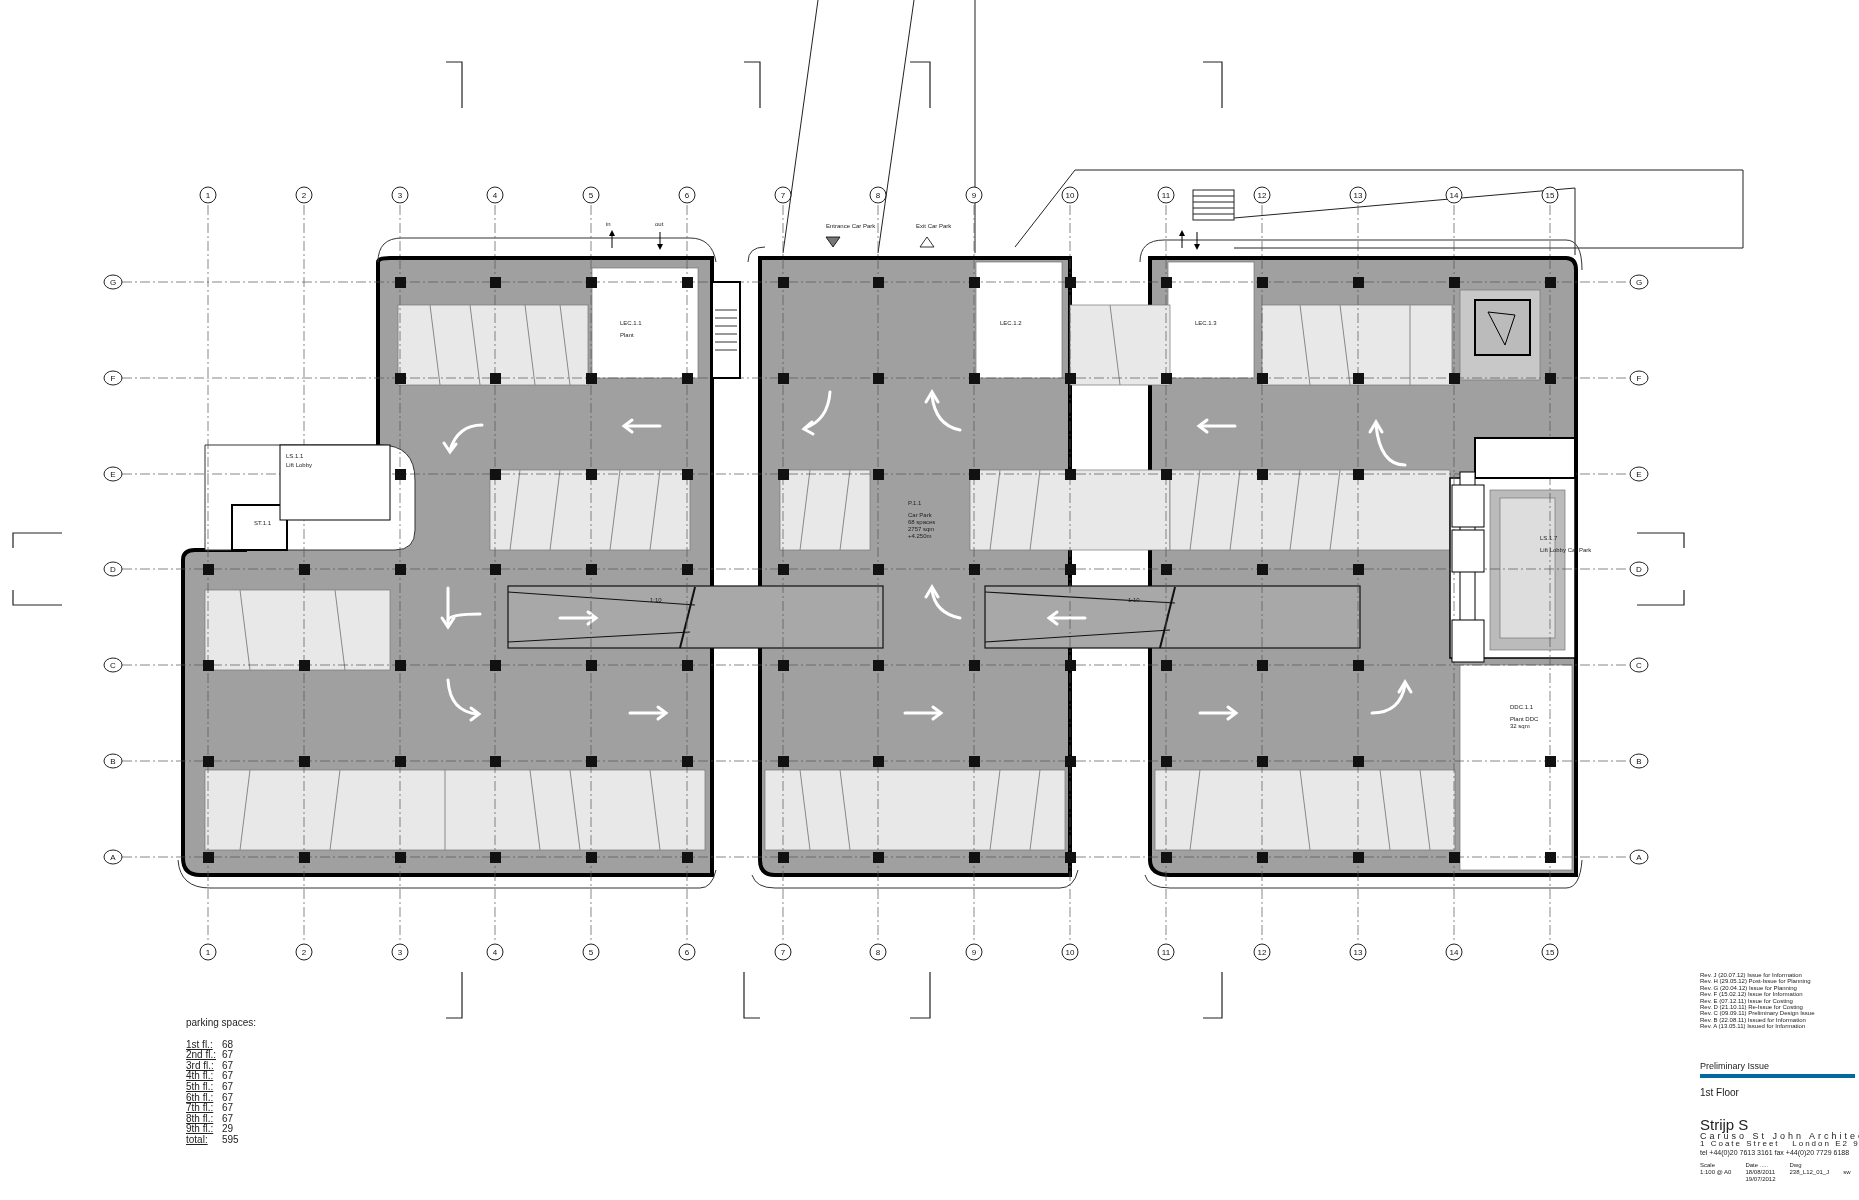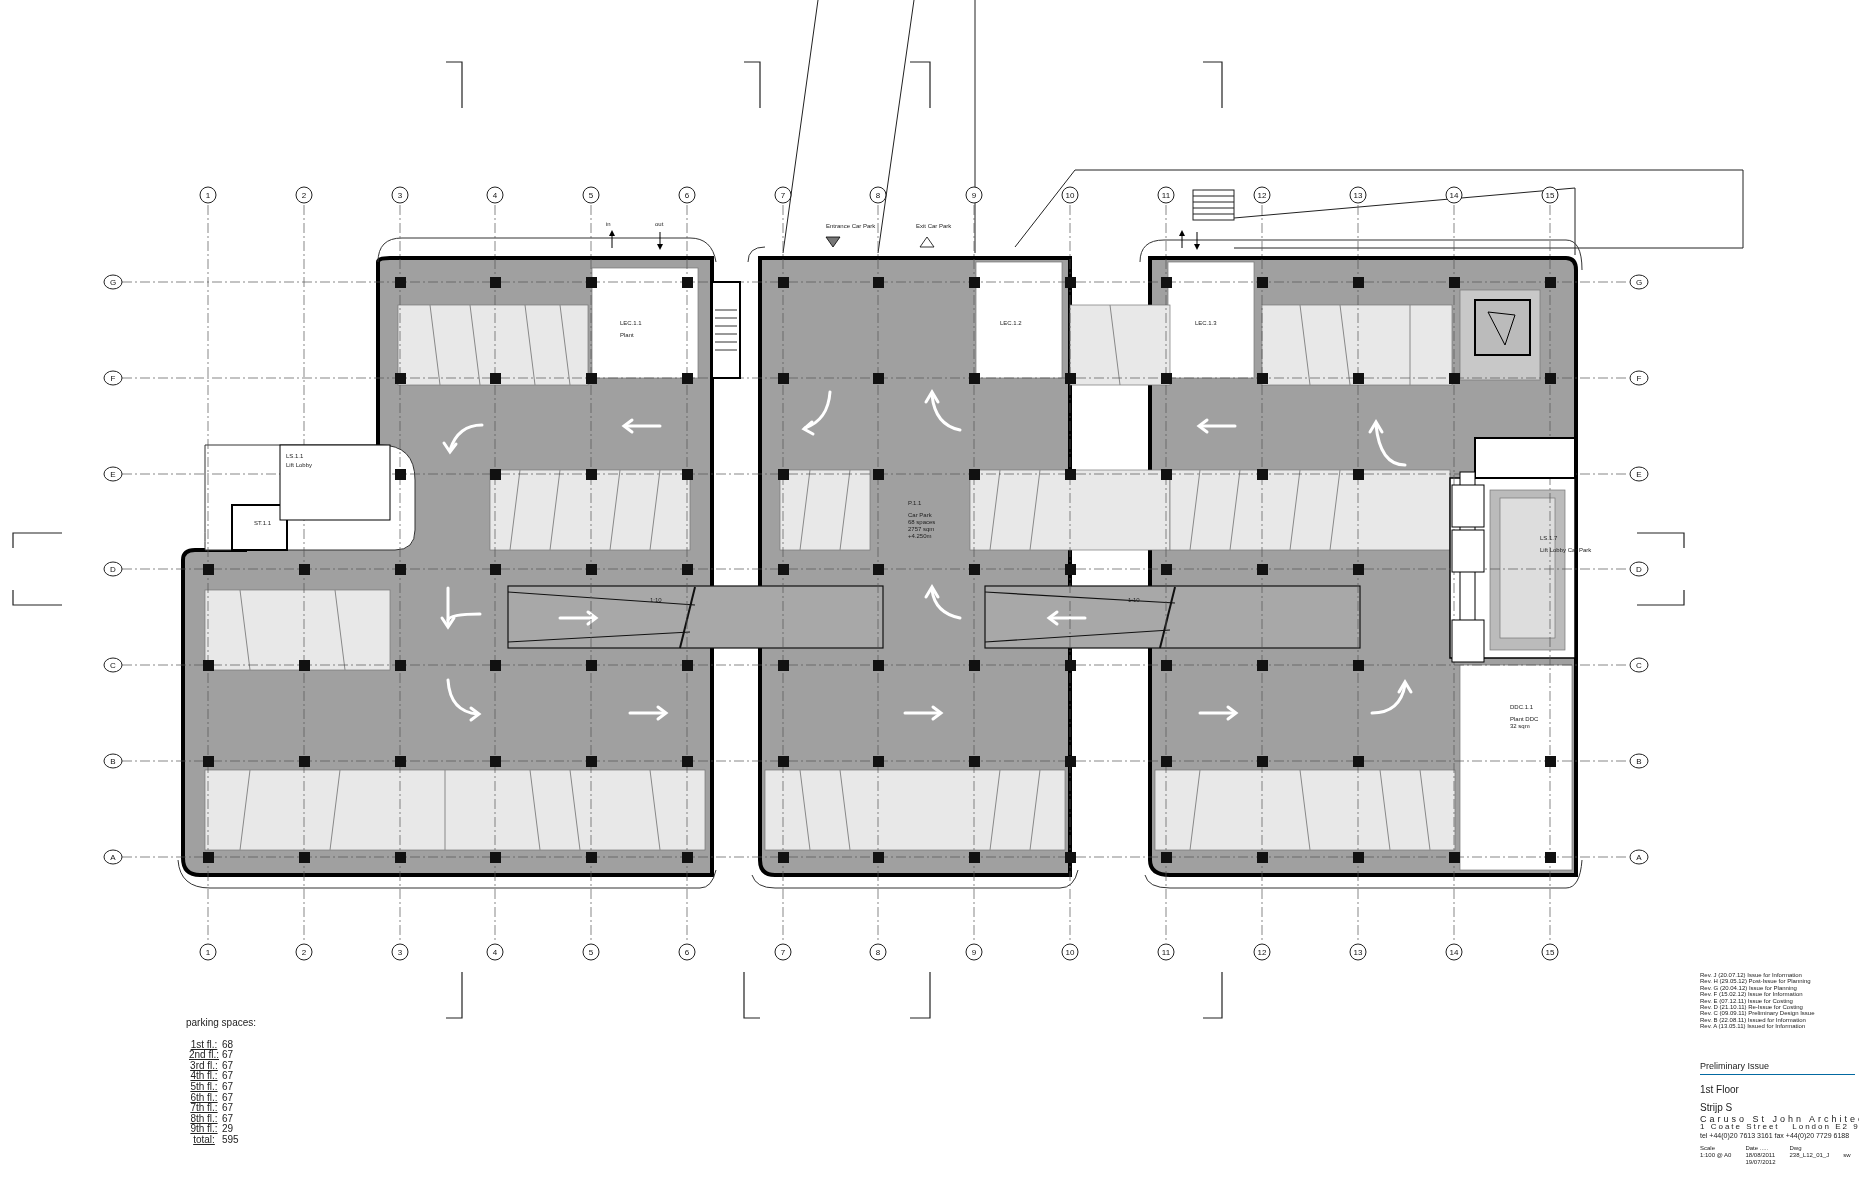--- a/index.html
+++ b/index.html
@@ -1,27 +1,27 @@
 <!DOCTYPE html>
 <html><head>
 <meta charset="utf-8">
 <style>
   html,body{margin:0;padding:0;background:#fff;}
   body{width:1859px;height:1200px;position:relative;overflow:hidden;font-family:"Liberation Sans",sans-serif;color:#111;}
   #plan{position:absolute;left:0;top:0;}
-  .notes{position:absolute;left:186px;top:1018px;font-size:10px;line-height:10.6px;color:#222;text-align:center;}
+  .notes{position:absolute;left:186px;top:1018px;font-size:10px;line-height:10.6px;color:#222;}
   .notes .title{margin-bottom:11px;}
   .notes .row{display:flex;}
   .notes .row span:first-child{width:36px;text-decoration:underline;}
   .notes .total{}
   .tblock{position:absolute;left:1700px;top:972px;width:159px;font-size:6px;line-height:6.4px;color:#222;}
   .tblock .rev{white-space:nowrap;}
-  .tblock .issue{font-size:9px;margin-top:33px;padding-bottom:5px;border-bottom:1px solid #0369a1;width:155px;}
+  .tblock .issue{font-size:9px;margin-top:33px;padding-bottom:5px;border-bottom:4px solid #0369a1;width:155px;}
   .tblock .floor{font-size:10px;margin-top:12px;}
-  .tblock .proj{font-size:10px;margin-top:12px;}
+  .tblock .proj{font-size:15px;margin-top:26px;}
   .tblock .arch{font-size:9px;letter-spacing:3px;margin-top:4px;white-space:nowrap;}
   .tblock .addr{font-size:8px;letter-spacing:2px;margin-top:2px;white-space:nowrap;}
   .tblock .tel{font-size:7px;margin-top:2px;white-space:nowrap;}
   .tblock .meta{display:flex;gap:14px;margin-top:6px;font-size:6px;line-height:7px;}
   .gl{font-size:8px;font-family:"Liberation Sans",sans-serif;}
   .lbl{font-size:6px;fill:#222;font-family:"Liberation Sans",sans-serif;}
 </style>
 </head>
 <body>
 

